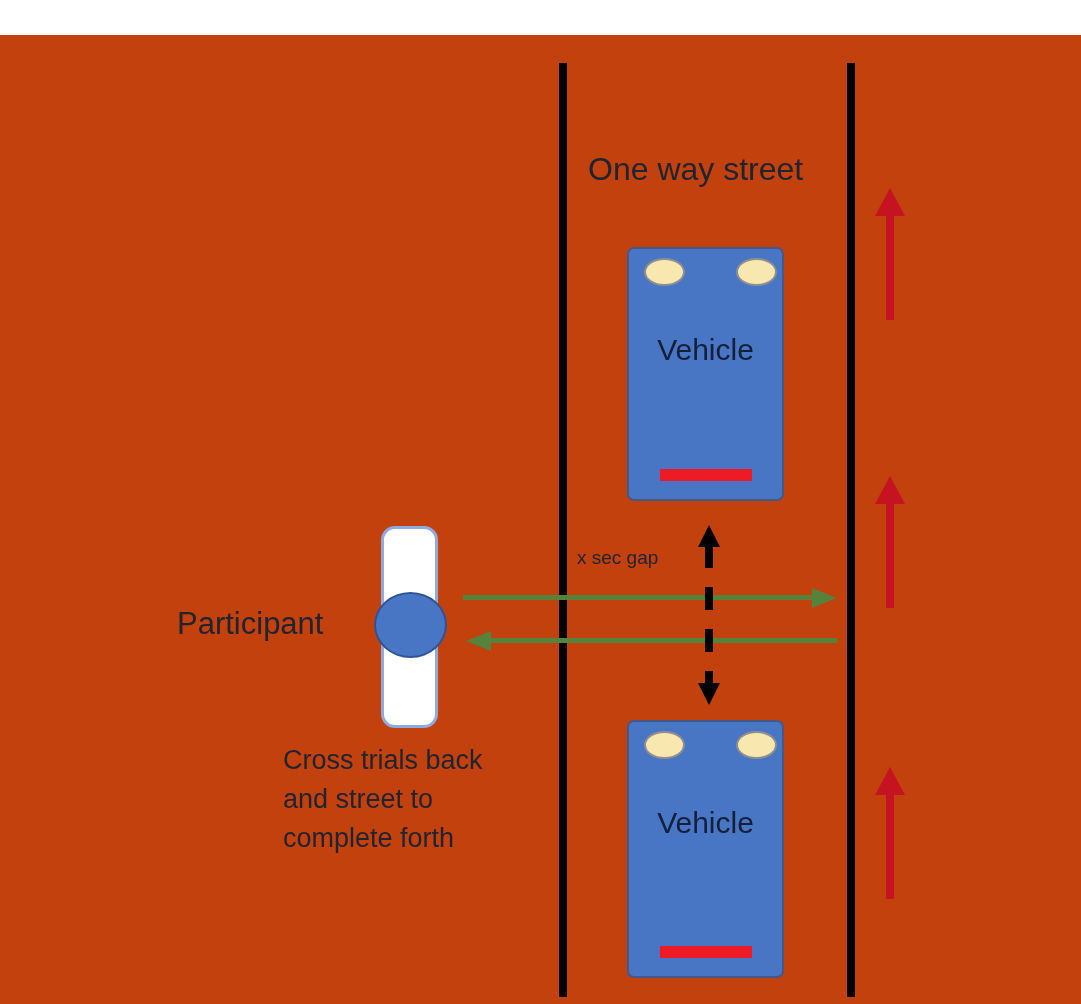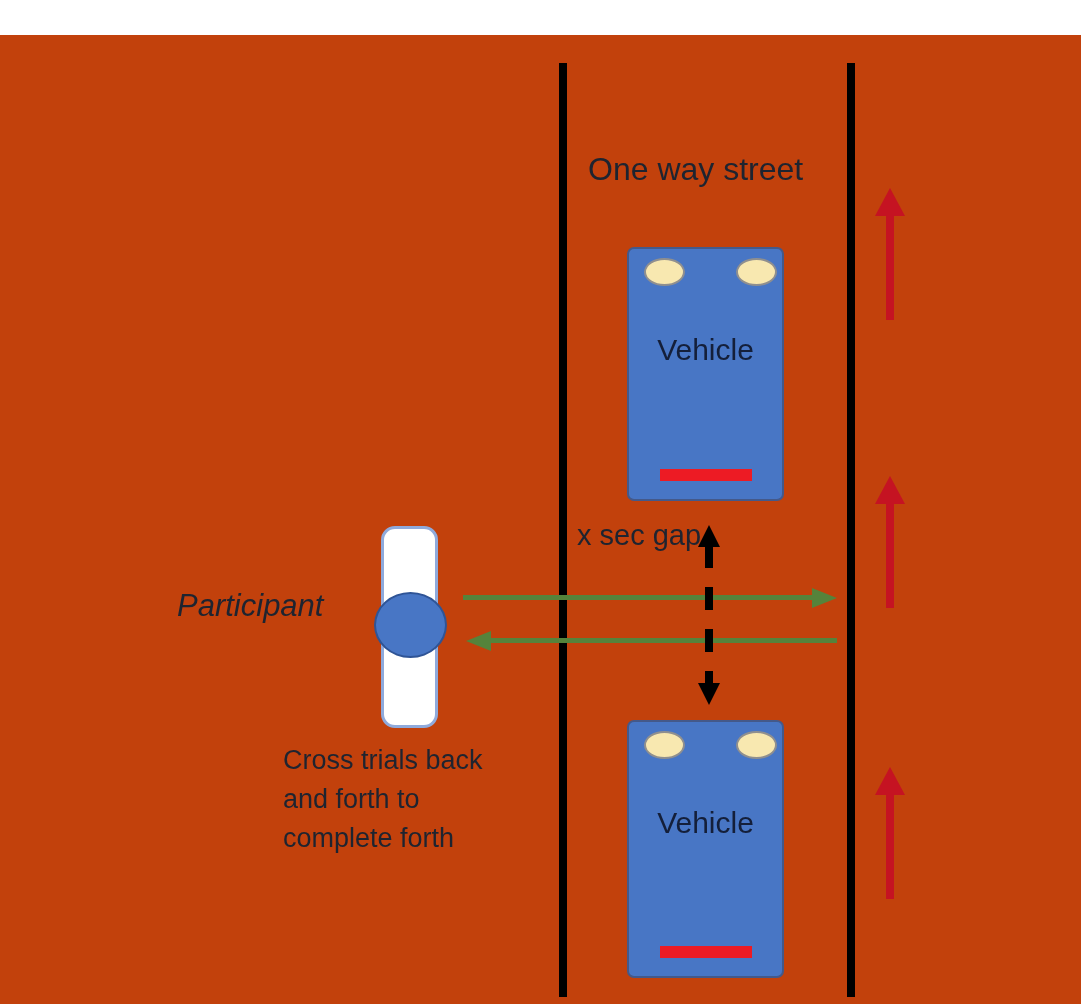--- a/index.html
+++ b/index.html
@@ -22,22 +22,22 @@
     height: 934px;
     background: #000000;
     z-index: 1;
   }
   #edge-left  { left: 559px; }
   #edge-right { left: 847px; }
 
   
   .diagram-text { color: #1e2430; z-index: 6; white-space: nowrap; }
   #street-label      { left: 588px; top: 116px; font-size: 32px; }
-  #gap-label         { left: 577px; top: 484px; font-size: 29px; }
-  #participant-label { left: 177px; top: 553px; font-size: 31px; font-style: italic; }
+  #gap-label         { left: 577px; top: 512px; font-size: 19px; }
+  #participant-label { left: 177px; top: 571px; font-size: 31px; }
   #crossing-note     { left: 283px; top: 706px; font-size: 27px; line-height: 39px; white-space: normal; width: 260px; }
 
   
   .vehicle {
     position: absolute;
     left: 627px;
     width: 153px;
     background: #4876c5;
     border: 2px solid #44598a;
     border-radius: 7px;
@@ -198,17 +198,17 @@
   <div id="green-head-right" class="green-head"></div>
   <div id="green-line-left" class="green-line"></div>
   <div id="green-head-left" class="green-head"></div>
 
   <div id="crosswalk" class="abs"></div>
   <div id="participant-dot" class="abs"></div>
   <div id="participant-label" class="abs diagram-text">Participant</div>
 
   <div id="crossing-note" class="abs diagram-text">
     <div>Cross trials back</div>
-    <div>and forth to</div>
+    <div>and street to</div>
     <div>complete forth</div>
   </div>
 
 </div>
 
 </body></html>

